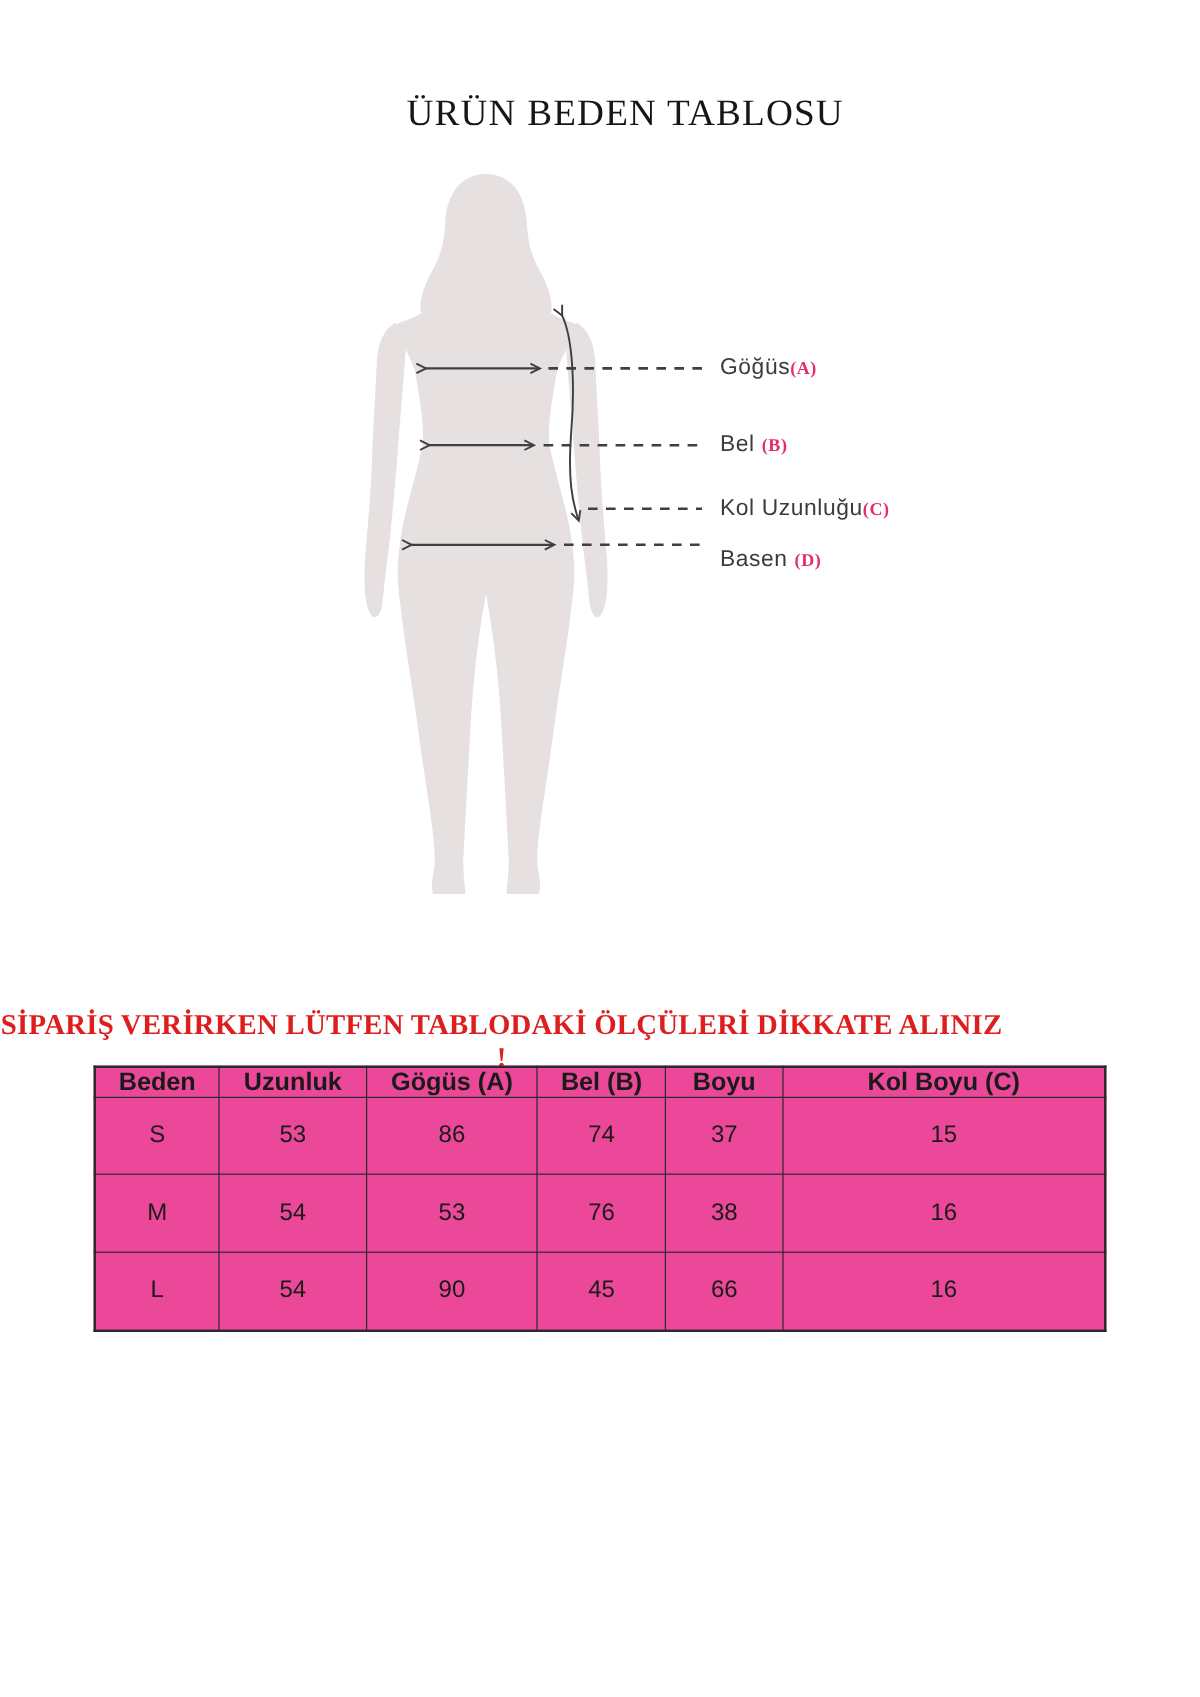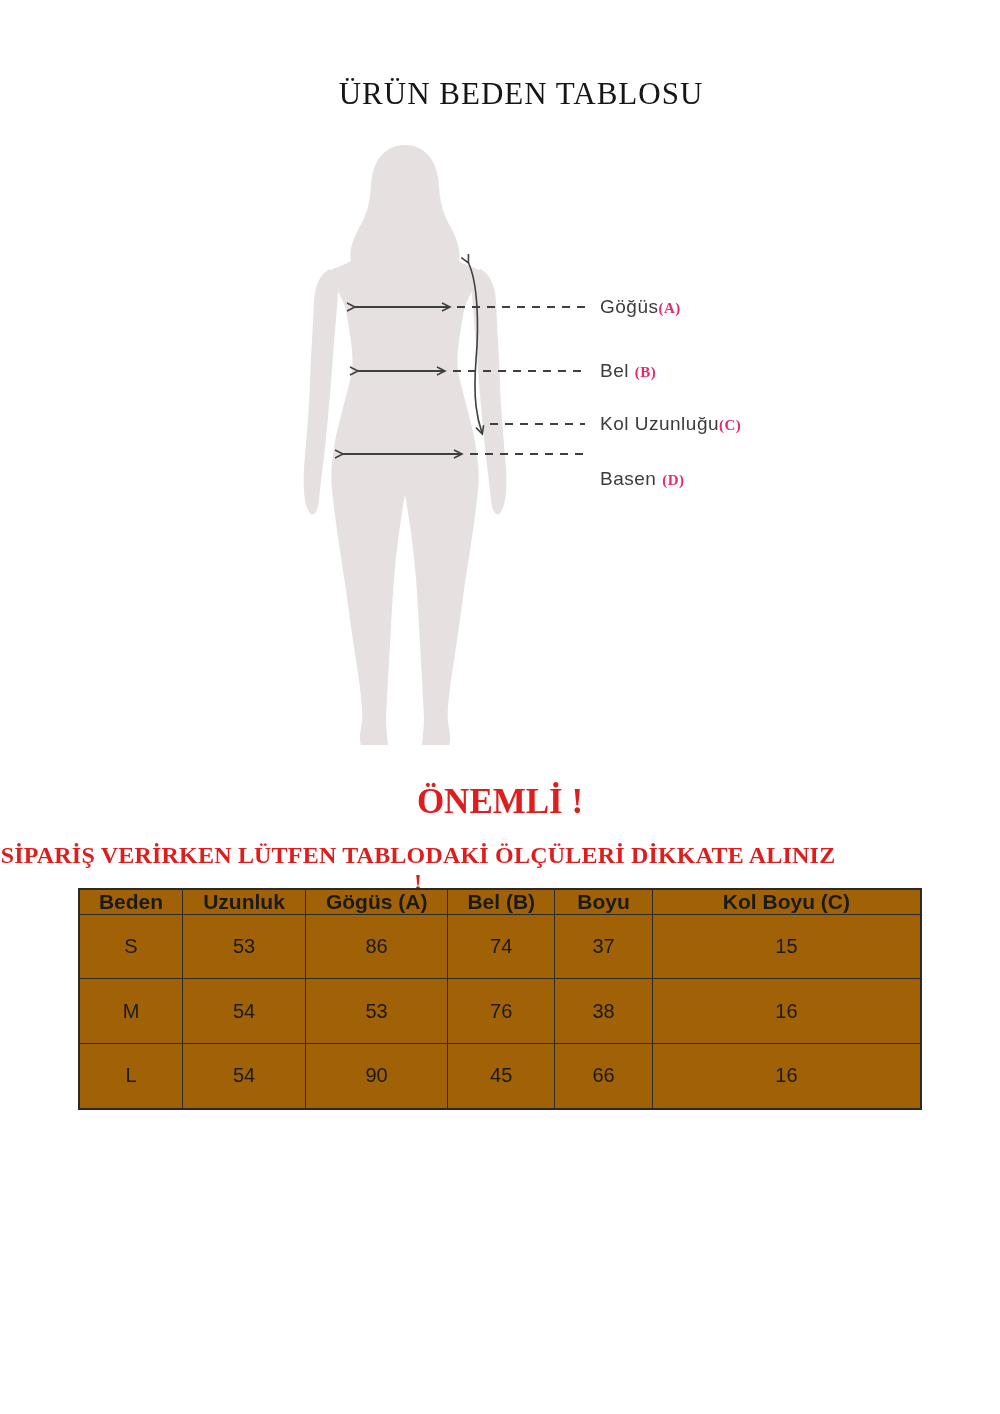--- a/index.html
+++ b/index.html
@@ -17,21 +17,21 @@
   .fig-label .suffix{font-family:"Liberation Serif", serif;font-weight:bold;
                      font-size:15px;}
 
   .important-heading{position:absolute;top:782px;left:0;width:1000px;text-align:center;
              font-family:"Liberation Serif", serif;font-size:35px;font-weight:bold;}
   .warning-line{position:absolute;top:842px;left:0;width:836px;text-align:center;
              font-family:"Liberation Serif", serif;font-size:24px;font-weight:bold;
              letter-spacing:0.2px;}
 
   .size-table{position:absolute;left:78px;top:888px;width:844px;height:222px;
-              border-collapse:collapse;table-layout:fixed;background:#a16207;}
+              border-collapse:collapse;table-layout:fixed;background:#ec4899;}
   .size-table th,.size-table td{border:1px solid #2a2a2a;text-align:center;
               vertical-align:middle;color:#1a1a1a;padding:0;}
   .size-table{border:2px solid #2a2a2a;}
   .size-table th{font-size:21px;font-weight:bold;}
   .size-table td{font-size:20px;font-weight:400;}
 </style>
 </head>
 <body>
 
 <div class="page">
@@ -127,25 +127,24 @@
 
   <div class="fig-label" style="left:600px;top:296px;">
     <span>Göğüs</span><span class="suffix" style="color:#e62a6e;">(A)</span>
   </div>
   <div class="fig-label" style="left:600px;top:360px;">
     <span>Bel </span><span class="suffix" style="color:#e62a6e;">(B)</span>
   </div>
   <div class="fig-label" style="left:600px;top:413px;">
     <span>Kol Uzunluğu</span><span class="suffix" style="color:#e62a6e;">(C)</span>
   </div>
-  <div class="fig-label" style="left:600px;top:468px;">
+  <div class="fig-label" style="left:600px;top:456px;">
     <span>Basen </span><span class="suffix" style="color:#e62a6e;">(D)</span>
   </div>
 
-  <div class="important-heading" style="color:#de1e1e;">ÖNEMLİ !</div>
   <div class="warning-line" style="color:#de1e1e;">SİPARİŞ VERİRKEN LÜTFEN TABLODAKİ ÖLÇÜLERİ DİKKATE ALINIZ !</div>
 
   <table class="size-table">
     <colgroup>
       <col style="width:12.3%">
         <col style="width:14.6%">
         <col style="width:16.9%">
       <col style="width:12.7%">
         <col style="width:11.6%">
         <col style="width:31.9%">

